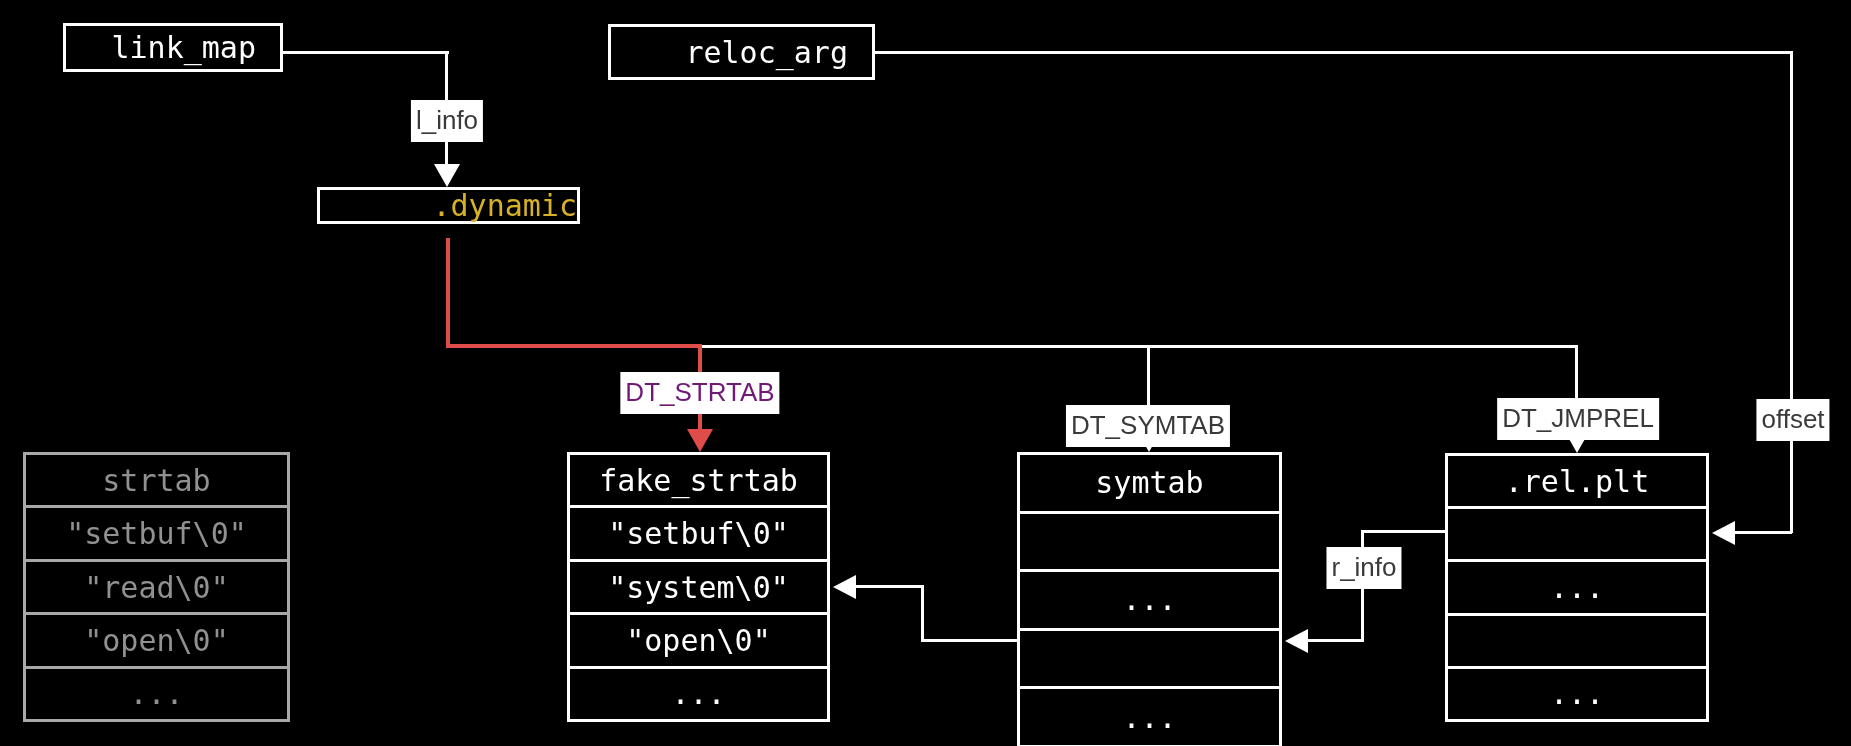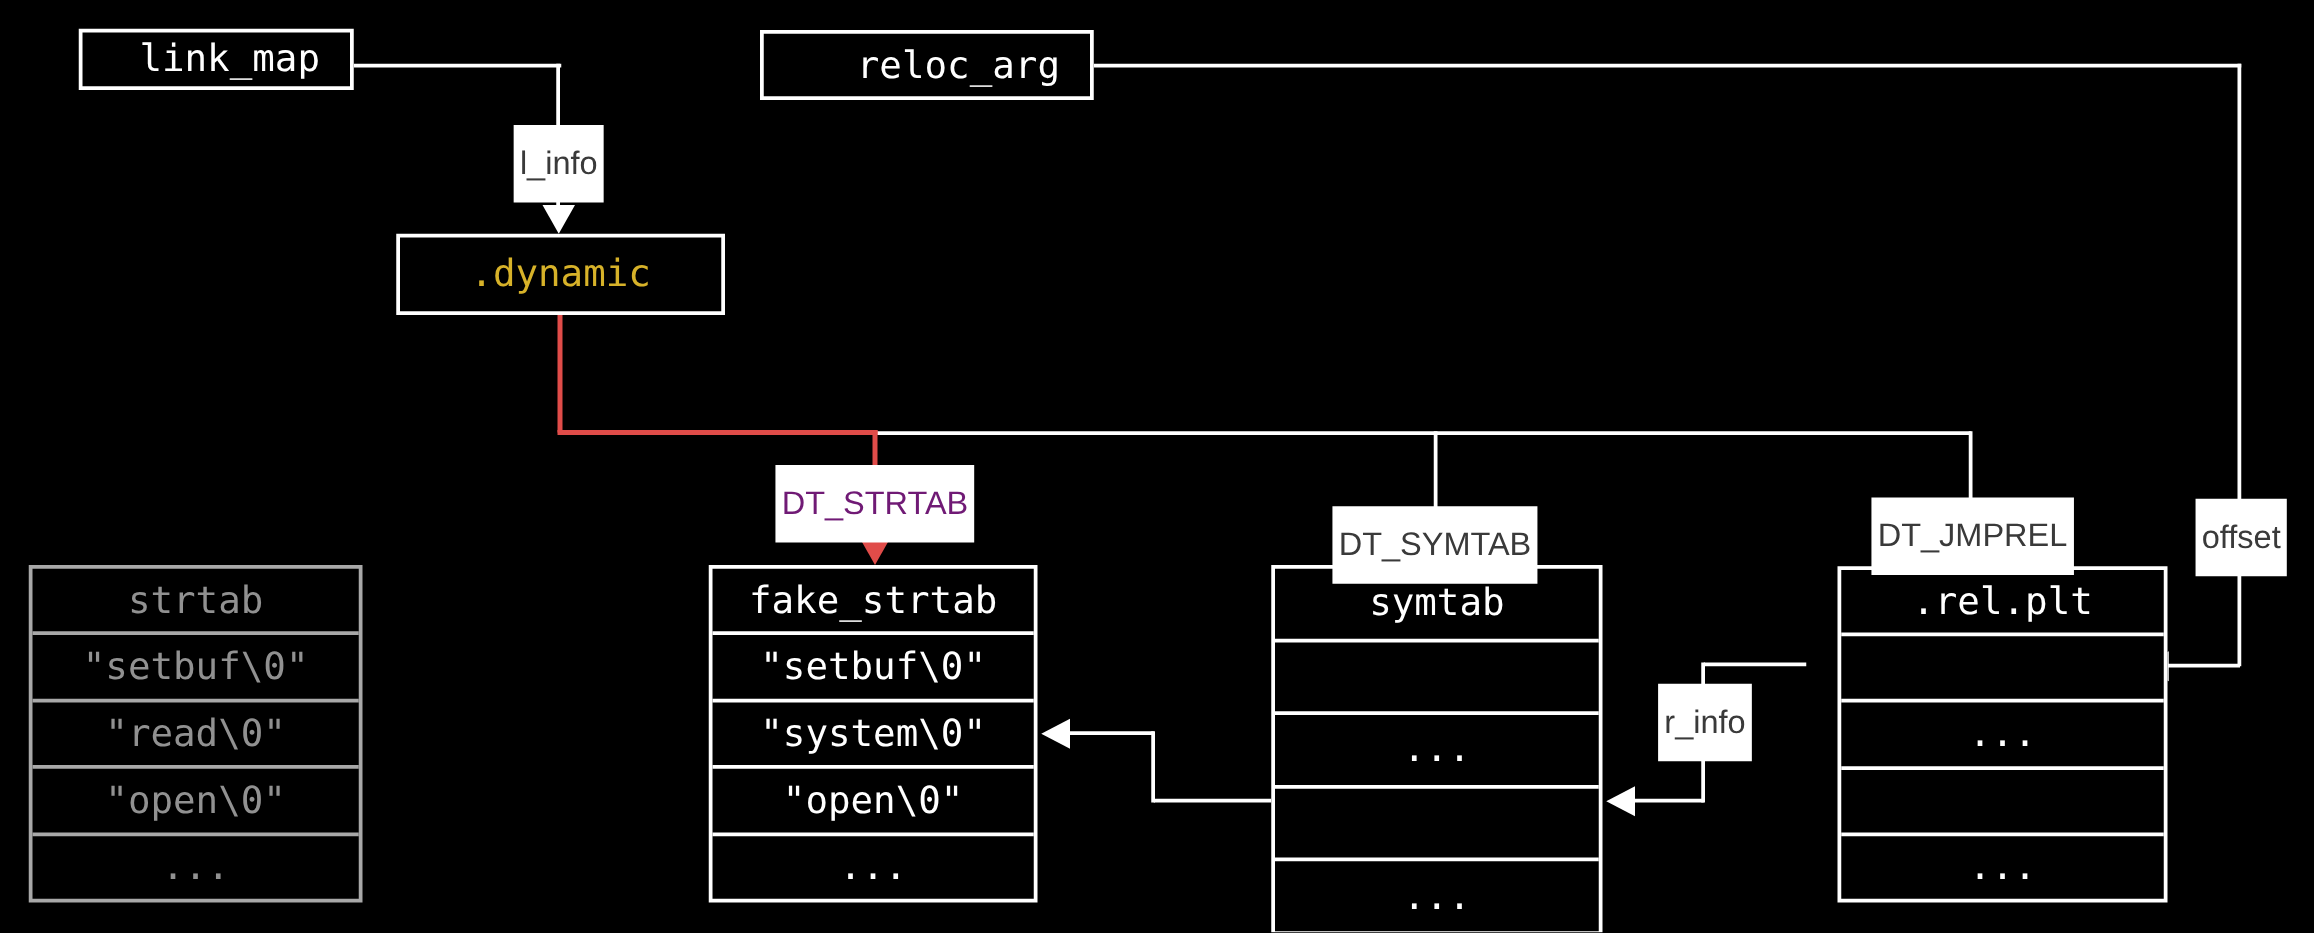--- a/index.html
+++ b/index.html
@@ -17,21 +17,21 @@
   .line{position:absolute;background:#fff;z-index:1;}
   .line.red{background:#e04c49;z-index:2;}
   
   .arr-down{position:absolute;width:0;height:0;border-left:13px solid transparent;
             border-right:13px solid transparent;border-top:23px solid #fff;z-index:2;}
   .arr-down.red{border-top-color:#e04c49;}
   .arr-left{position:absolute;width:0;height:0;border-top:12px solid transparent;
             border-bottom:12px solid transparent;border-right:23px solid #fff;z-index:2;}
   
   .lbl{position:absolute;background:#fff;color:#3a3a3a;font-family:"Liberation Sans",sans-serif;
-       font-size:26px;line-height:1.15;padding:16px 5px;white-space:nowrap;
+       font-size:26px;line-height:1.15;padding:6px 5px;white-space:nowrap;
        transform:translateX(-50%);z-index:4;}
   .lbl.red-text{color:#701a75;}
   
   .tbl{position:absolute;box-sizing:border-box;border:3px solid #fff;background:#000;
        display:flex;flex-direction:column;z-index:3;}
   .tbl .cell{flex:1;display:flex;align-items:center;justify-content:center;
              border-top:3px solid #fff;color:#fff;font-size:30px;box-sizing:border-box;text-align:center;}
   .tbl .cell:first-child{border-top:none;}
   .tbl.gray{border-color:#a8a8a8;}
   .tbl.gray .cell{border-top-color:#a8a8a8;color:#919191;}
@@ -42,21 +42,21 @@
 <div id="stage">
 
   <div class="box right" style="left:63px;top:23px;width:220px;height:49px;">
     <span>link_map</span>
   </div>
 
   <div class="box right" style="left:608px;top:24px;width:267px;height:56px;">
     <span>reloc_arg</span>
   </div>
 
-  <div class="box center" style="left:317px;top:187px;width:263px;height:65px;">
+  <div class="box center" style="left:317px;top:187px;width:263px;height:37px;justify-content:flex-end;">
     <span class="yellow-text">.dynamic</span>
   </div>
 
   <div class="line" style="left:283px;top:51px;width:166px;height:3px;"></div>
   <div class="line" style="left:445px;top:51px;width:3px;height:114px;"></div>
   <div class="arr-down" style="left:434px;top:164px;"></div>
   <div class="lbl" style="left:447px;top:100px;">l_info</div>
 
   <div class="line" style="left:875px;top:51px;width:918px;height:3px;"></div>
   <div class="line" style="left:1790px;top:51px;width:3px;height:482px;"></div>
@@ -106,21 +106,21 @@
   </div>
 
   <div class="tbl" style="left:1017px;top:452px;width:265px;height:296px;">
     <div class="cell yellow-text">symtab</div>
     <div class="cell"></div>
     <div class="cell">...</div>
     <div class="cell"></div>
     <div class="cell">...</div>
   </div>
 
-  <div class="tbl" style="left:1445px;top:453px;width:264px;height:269px;margin-left:25px;">
+  <div class="tbl" style="left:1445px;top:453px;width:264px;height:269px;">
     <div class="cell yellow-text">.rel.plt</div>
     <div class="cell"></div>
     <div class="cell">...</div>
     <div class="cell"></div>
     <div class="cell">...</div>
   </div>
 
 </div>
 
 </body></html>

